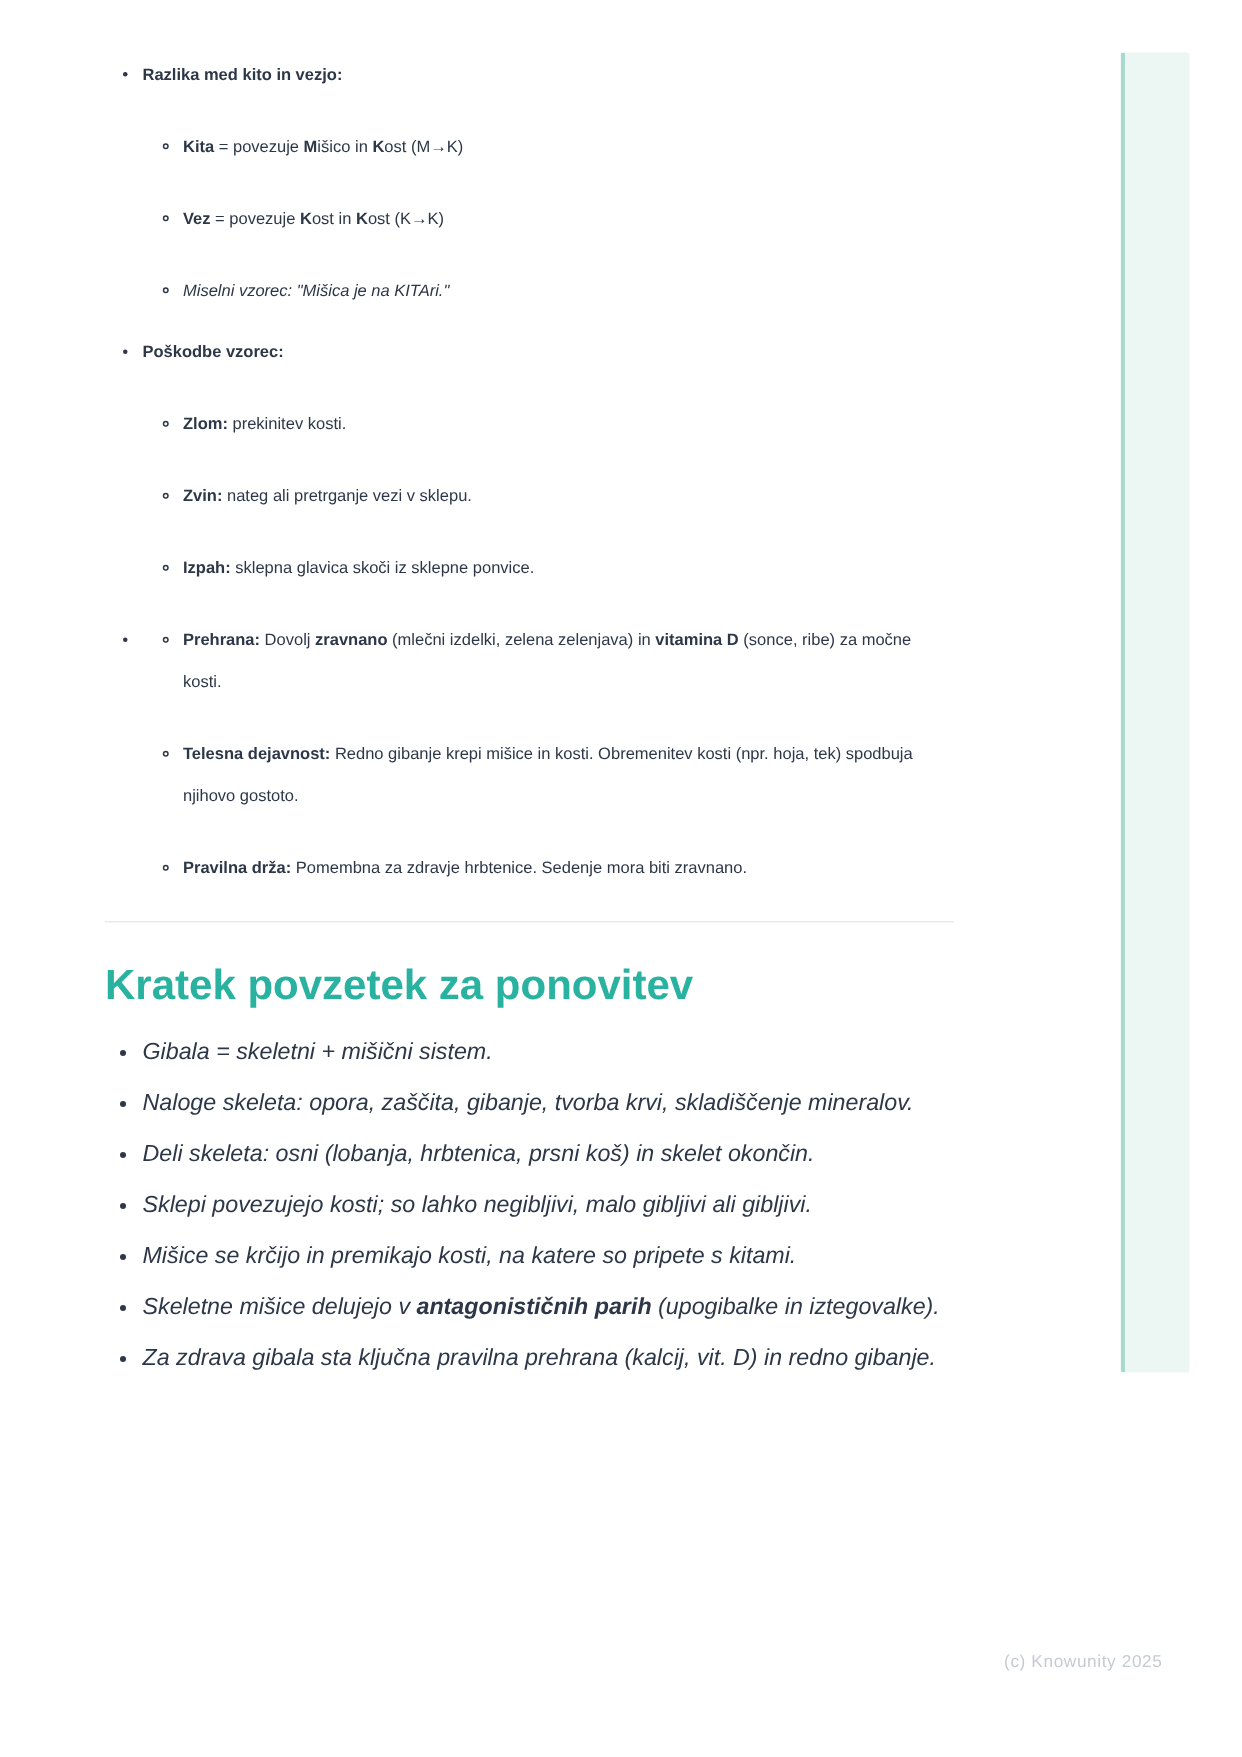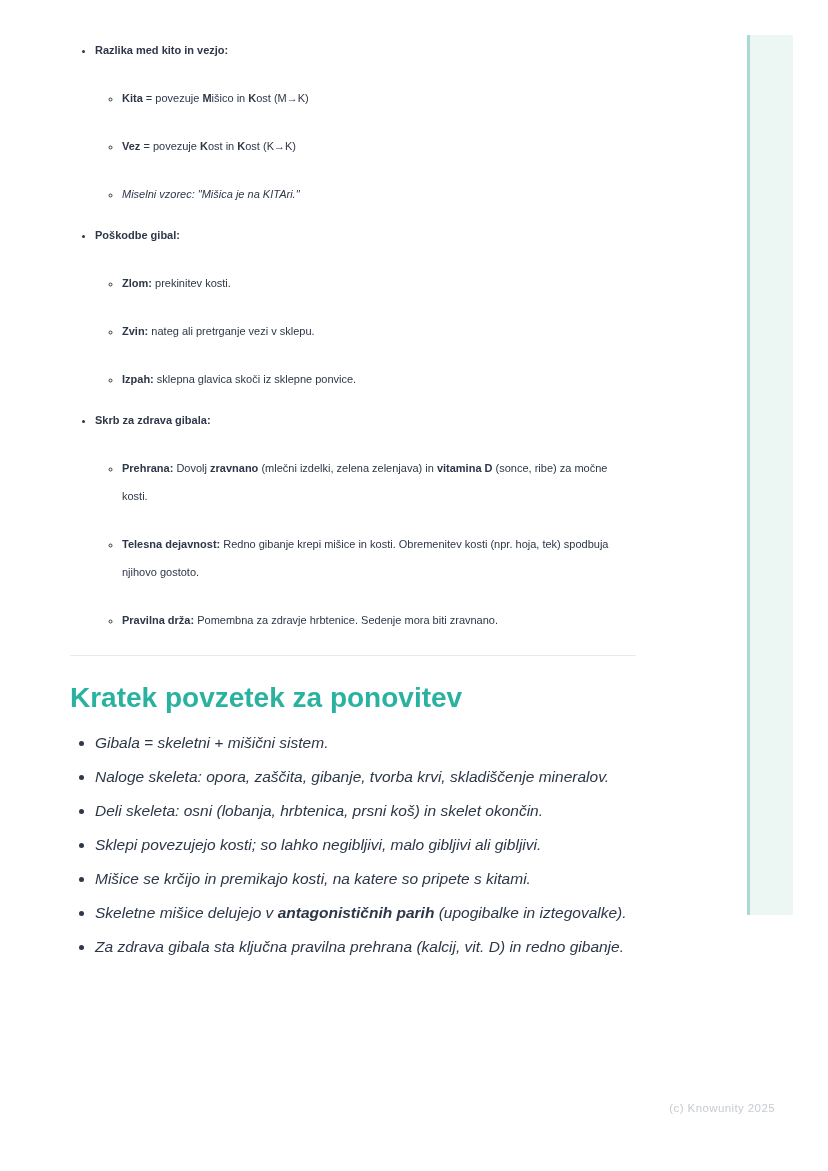--- a/index.html
+++ b/index.html
@@ -95,29 +95,28 @@
   <ul class="outline" id="outline">
       <li>
         <div><span class="b">Razlika med kito in vezjo:</span></div>
         <ul class="sub-list">
           <li><span class="b">Kita</span><span> = povezuje </span><span class="b">M</span><span>išico in </span><span class="b">K</span><span>ost (M→K)</span></li>
           <li><span class="b">Vez</span><span> = povezuje </span><span class="b">K</span><span>ost in </span><span class="b">K</span><span>ost (K→K)</span></li>
           <li><span class="i">Miselni vzorec: "Mišica je na KITAri."</span></li>
         </ul>
       </li>
       <li>
-        <div><span class="b">Poškodbe gibal:</span></div>
+        <div><span class="b">Poškodbe vzorec:</span></div>
         <ul class="sub-list">
           <li><span class="b">Zlom:</span><span> prekinitev kosti.</span></li>
           <li><span class="b">Zvin:</span><span> nateg ali pretrganje vezi v sklepu.</span></li>
           <li><span class="b">Izpah:</span><span> sklepna glavica skoči iz sklepne ponvice.</span></li>
         </ul>
       </li>
       <li>
-        <div><span class="b">Skrb za zdrava gibala:</span></div>
         <ul class="sub-list">
           <li><span class="b">Prehrana:</span><span> Dovolj </span><span class="b">zravnano</span><span> (mlečni izdelki, zelena zelenjava) in </span><span class="b">vitamina D</span><span> (sonce, ribe) za močne kosti.</span></li>
           <li><span class="b">Telesna dejavnost:</span><span> Redno gibanje krepi mišice in kosti. Obremenitev kosti (npr. hoja, tek) spodbuja njihovo gostoto.</span></li>
           <li><span class="b">Pravilna drža:</span><span> Pomembna za zdravje hrbtenice. Sedenje mora biti zravnano.</span></li>
         </ul>
       </li>
     </ul>
 
   <hr class="divider">
 

